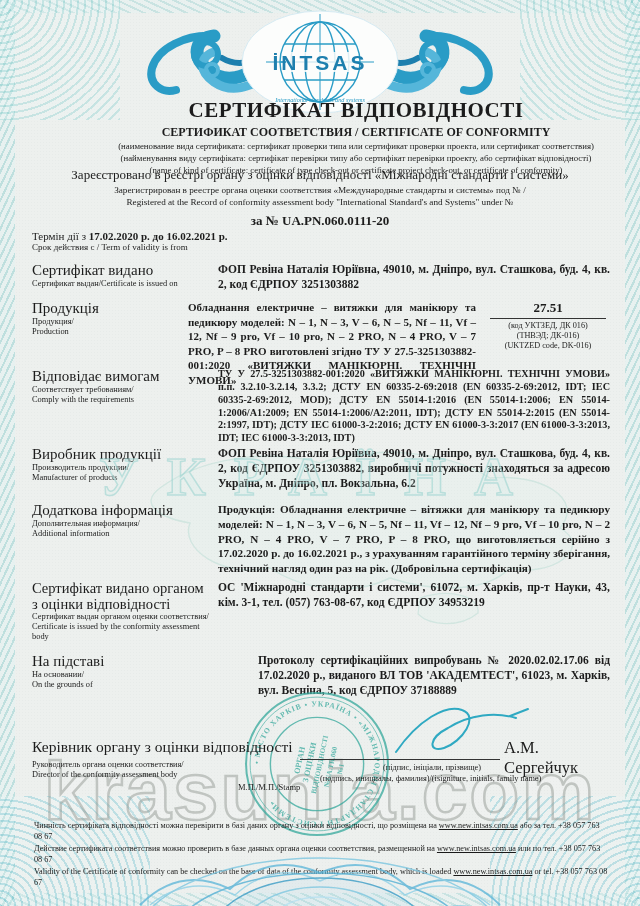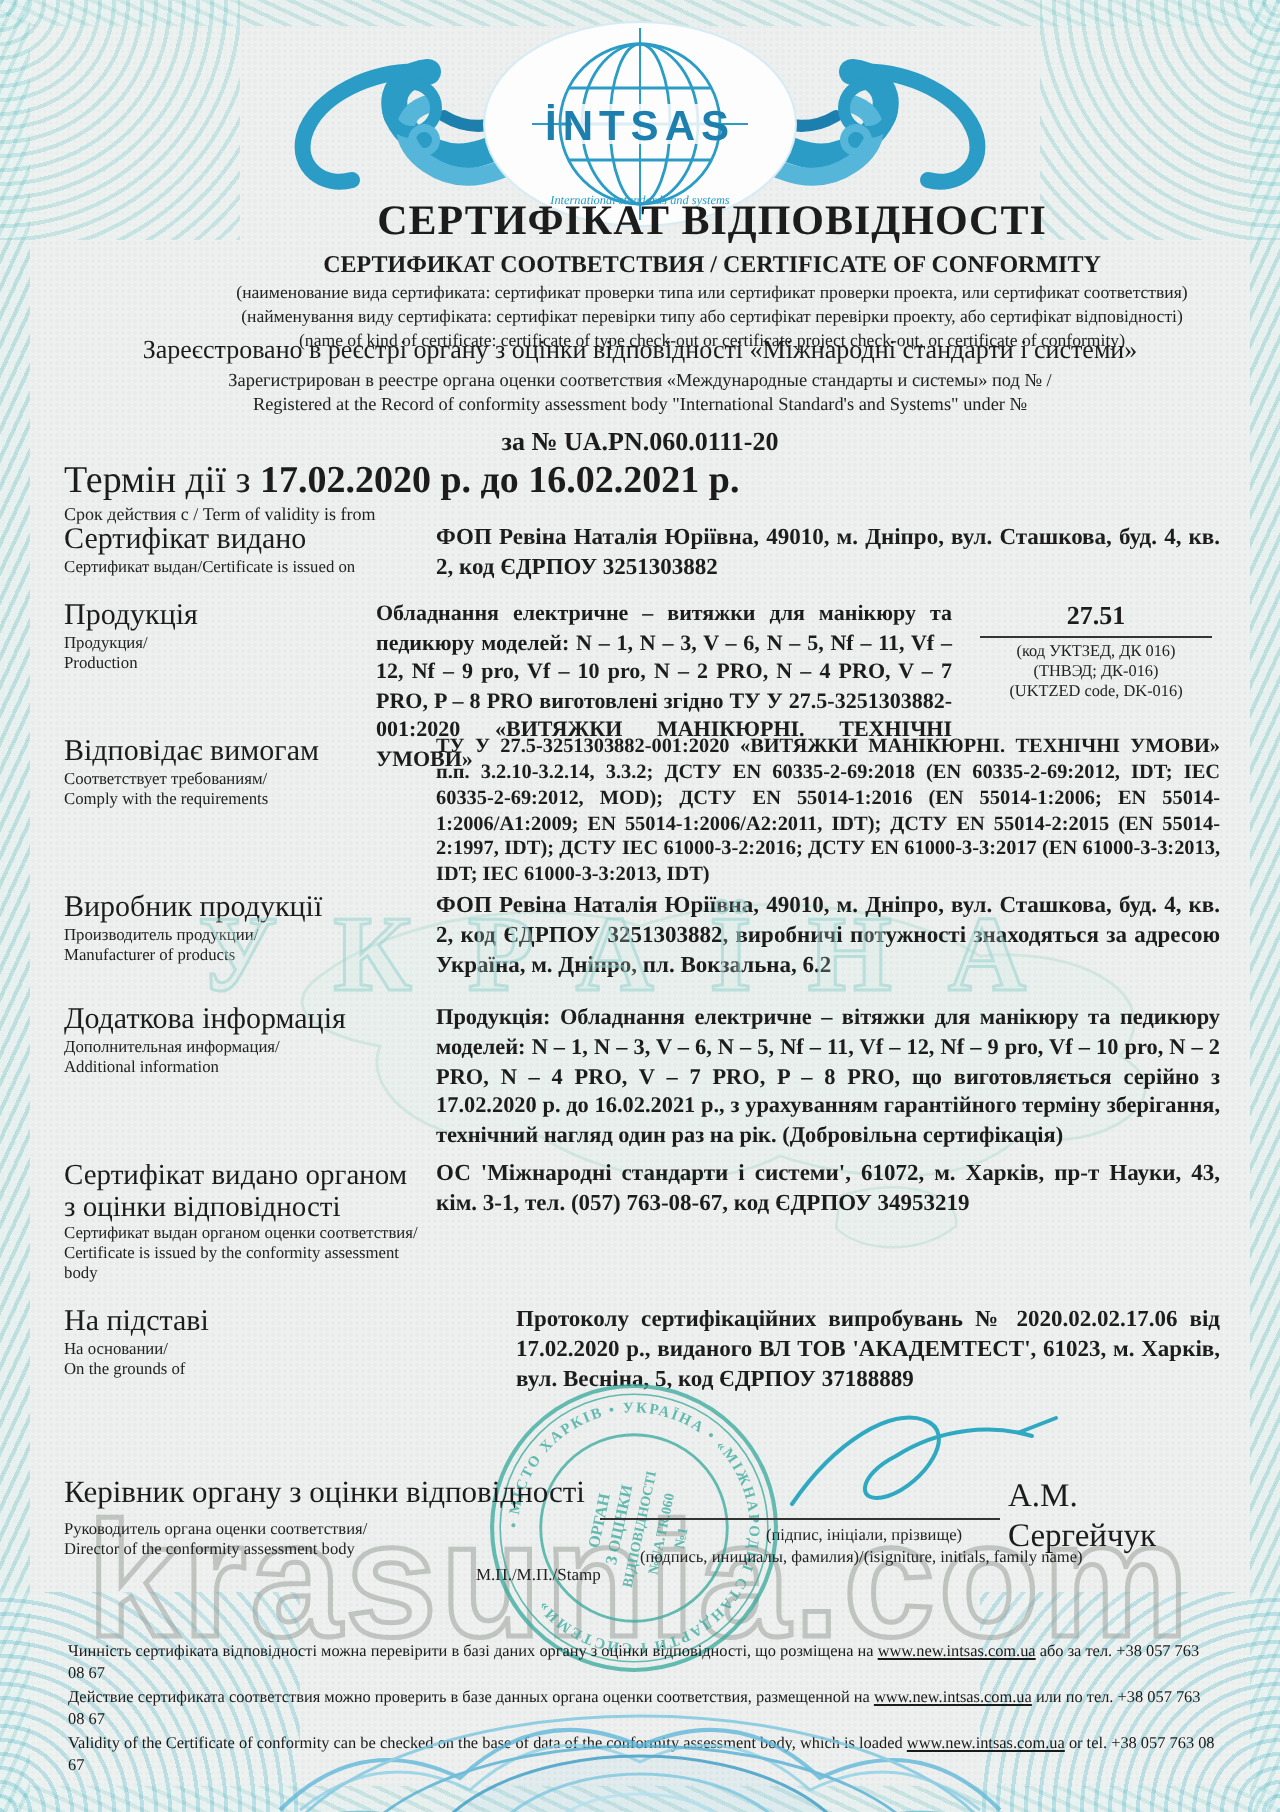--- a/index.html
+++ b/index.html
@@ -28,21 +28,21 @@
 
   
   .logo-name{font-family:"Liberation Sans",sans-serif;font-weight:bold;letter-spacing:3px;}
   
   .title-main{font-size:21px;font-weight:bold;letter-spacing:.5px;}
   .title-sub{font-size:12px;font-weight:bold;margin-top:2px;}
   .title-note{font-size:8.8px;line-height:1.25;margin-top:1px;color:#222;}
   .reg-l1{font-size:13px;font-weight:normal;}
   .reg-l2{font-size:9.2px;margin-top:2px;color:#222;}
   .reg-num{font-size:13px;font-weight:bold;margin-top:6px;}
-  .validity-line{font-size:19px;}
+  .validity-line{font-size:11px;}
   .validity-sub{font-size:9px;color:#222;}
 
   .field{position:absolute;left:32px;width:578px;display:flex;}
   .flabel{width:186px;flex:none;padding-right:8px;box-sizing:border-box;}
   .flabel .main{font-size:15px;line-height:1.12;}
   .flabel .sub{font-size:8.4px;line-height:1.18;color:#222;}
   .fvalue{flex:1;font-size:11.5px;font-weight:bold;text-align:justify;line-height:1.32;}
   .fvalue.f2{font-size:11px;}
   .fvalue.small{font-size:10.2px;line-height:1.26;}
   .codecol{flex:none;width:124px;margin-left:10px;text-align:center;}

